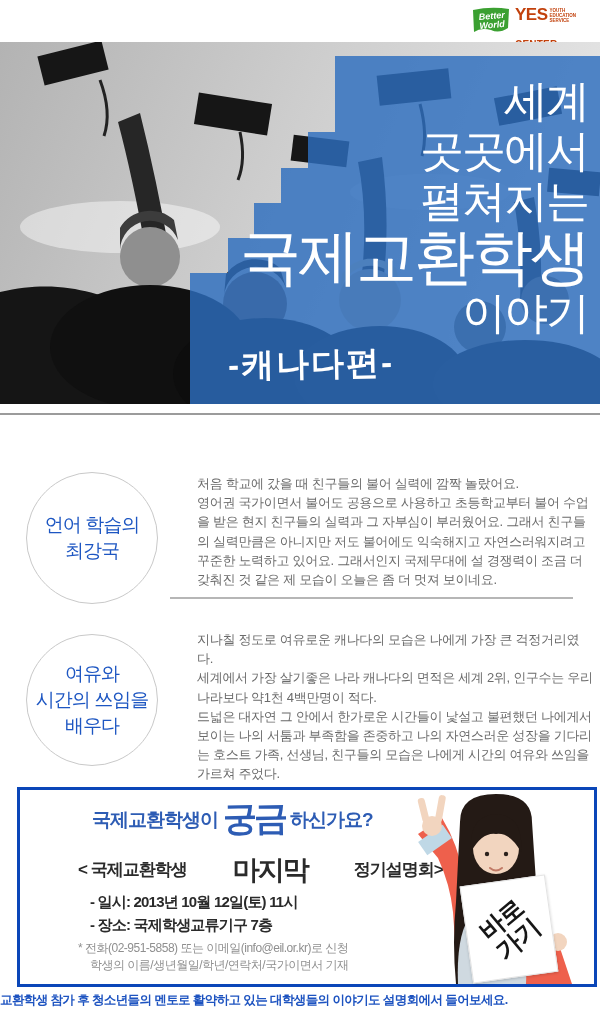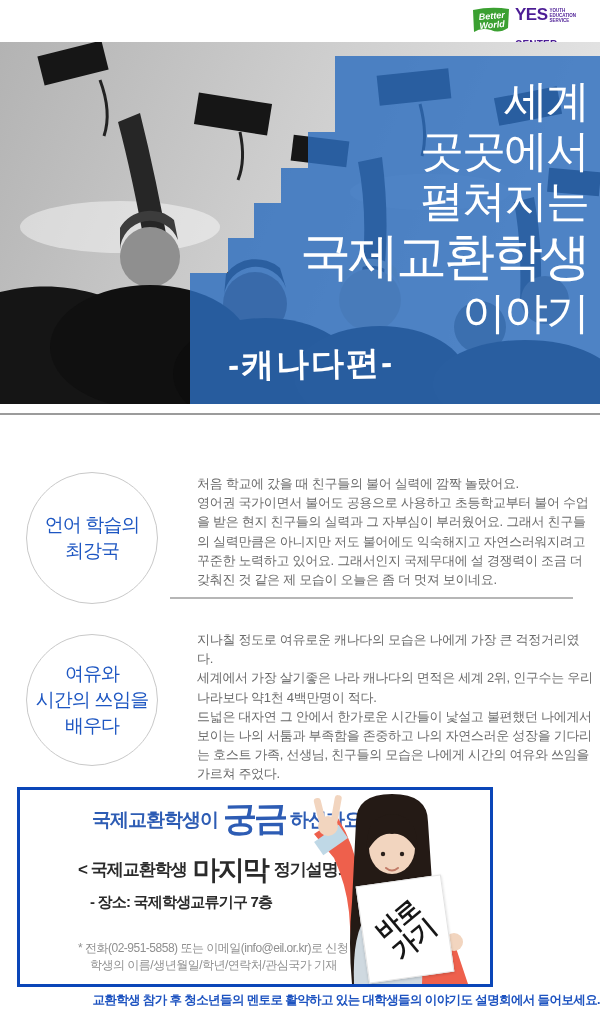--- a/index.html
+++ b/index.html
@@ -4,70 +4,70 @@
 <style>
   * { margin:0; padding:0; box-sizing:border-box; }
   html,body { background:#ffffff; }
   body { font-family:"Liberation Sans","DejaVu Sans",sans-serif; }
   .page { position:relative; width:600px; height:1024px; margin:0 auto; background:#fff; overflow:hidden; }
 
   
   .header { position:absolute; top:0; left:0; width:600px; height:42px; background:#fff; }
   .bw-logo { position:absolute; left:471px; top:6px; width:40px; height:30px; cursor:pointer; }
   .bw-logo text { font-family:"Liberation Sans",sans-serif; font-weight:bold; font-style:italic; font-size:9px; fill:#fff; }
-  .yes-logo { position:absolute; left:515px; top:6px; width:78px; cursor:pointer; color:#4c1d95; line-height:1; }
+  .yes-logo { position:absolute; left:515px; top:6px; width:78px; cursor:pointer; color:#c2410c; line-height:1; }
   .yes-top { display:flex; align-items:flex-start; }
   .yes-word { font-size:17px; font-weight:bold; letter-spacing:-0.5px; }
   .yes-tagline { white-space:pre-line; font-size:4.5px; font-weight:bold; margin-left:2px; margin-top:2px; line-height:1.15; }
   .yes-center-word { font-size:10px; font-weight:bold; letter-spacing:0.2px; margin-top:16px; }
 
   
   .hero { position:absolute; top:42px; left:0; width:600px; height:362px; overflow:hidden; }
   .hero-photo { position:absolute; inset:0; width:600px; height:362px; }
   .hero-overlay { position:absolute; inset:0; background:rgba(45,110,190,0.82);
     clip-path:polygon(600px 14px,600px 362px,190px 362px,190px 231px,228px 231px,228px 196px,254px 196px,254px 161px,281px 161px,281px 126px,308px 126px,308px 90px,335px 90px,335px 14px); }
   .hero-text { position:absolute; top:34px; right:12px; text-align:right; color:#fff; font-weight:normal; letter-spacing:-2px; }
   .ht-sm { font-size:44px; line-height:50px; }
-  .ht-big { font-size:51px; line-height:62px; letter-spacing:-3px; }
+  .ht-big { font-size:61px; line-height:62px; letter-spacing:-3px; }
   .hero-edition { position:absolute; left:228px; top:300px; color:#fff; font-weight:bold; font-size:33px; letter-spacing:2px; transform:rotate(-1deg); }
 
   .rule1 { position:absolute; top:413px; left:0; width:600px; height:2px; background:#9b9b9b; }
 
   
   .badge { position:absolute; width:132px; height:132px; border:1px solid #c9c9c9; border-radius:50%; background:#fff;
     display:flex; align-items:center; justify-content:center; text-align:center;
     color:#1d56c2; font-weight:normal; font-size:19px; line-height:26px; white-space:pre-line; letter-spacing:-1px; }
   .badge1 { left:26px; top:472px; }
   .badge2 { left:26px; top:634px; }
   .para { position:absolute; left:197px; width:398px; color:#6b6b6b; font-size:13px; line-height:19.2px;
     letter-spacing:-0.3px; white-space:pre-line; word-break:break-all; }
   .para1 { top:474px; }
   .para2 { top:630px; }
   .rule2 { position:absolute; top:597px; left:170px; width:403px; height:2px; background:#b6b6b6; }
 
   
-  .promo { position:absolute; left:17px; top:787px; width:476px; height:200px; background:#fff; border:3px solid #0a46b8; }
+  .promo { position:absolute; left:17px; top:787px; width:580px; height:200px; background:#fff; border:3px solid #0a46b8; }
   .promo-heading { position:absolute; left:72px; top:10px; display:flex; align-items:flex-end; color:#2d5cb4; font-weight:bold; }
   .ph-sm { font-size:19px; line-height:26px; letter-spacing:-1px; padding-bottom:3px; }
   .ph-em { font-size:34px; line-height:36px; letter-spacing:-3px; margin:0 5px; transform:rotate(-1deg); }
-  .promo-seminar { position:absolute; left:58px; top:66px; display:flex; align-items:flex-end; color:#2a2a2a; font-weight:bold; }
+  .promo-seminar { position:absolute; left:58px; top:66px; display:flex; align-items:flex-end; color:#2a2a2a; font-weight:bold;gap:40px; }
   .ps-sm { font-size:17px; line-height:24px; letter-spacing:-1px; padding-bottom:2px; }
   .ps-em { font-size:27px; line-height:28px; letter-spacing:-2px; margin:0 6px; }
   .promo-details { position:absolute; left:70px; top:100px; list-style:none; color:#2a2a2a; font-weight:bold; font-size:15px; line-height:23px; letter-spacing:-0.8px; }
   .promo-note { position:absolute; left:58px; top:150px; color:#8f8f8f; font-size:12px; line-height:17px; letter-spacing:-0.5px; }
   .promo-note .nl2 { margin-left:12px; }
   .promo-model { position:absolute; right:0; bottom:0; width:196px; height:192px; }
   .go-card { position:absolute; right:42px; bottom:6px; width:86px; height:98px; background:#fff; border:1px solid #e3e3e3;
     transform:rotate(-8deg); display:flex; align-items:center; justify-content:center; cursor:pointer;
     box-shadow:0 1px 3px rgba(0,0,0,0.18); }
   .go-card span { display:block; transform:rotate(-32deg); white-space:pre-line; text-align:center;
     font-size:25px; line-height:26px; font-weight:bold; color:#161616; letter-spacing:-1px; }
 
   
-  .footer { position:absolute; top:992px; left:0; width:600px; text-align:right;
+  .footer { position:absolute; top:992px; left:0; width:600px; text-align:left;
     color:#1d53c0; font-weight:bold; font-size:12.5px; letter-spacing:-0.6px; }
 </style>
 </head>
 <body>
 
 <div class="page">
 
   <div class="header">
     <svg class="bw-logo" viewBox="0 0 40 30">
       <path d="M2,4 Q20,0 38,3 L37,22 Q28,28 20,24 Q10,21 3,26 Z" fill="#3ba031"></path>
@@ -163,25 +163,26 @@
       <span class="ph-sm">국제교환학생이</span>
       <span class="ph-em">궁금</span>
       <span class="ph-sm">하신가요?</span>
     </div>
     <div class="promo-seminar">
       <span class="ps-sm">&lt; 국제교환학생</span>
       <span class="ps-em">마지막</span>
       <span class="ps-sm">정기설명회&gt;</span>
     </div>
     <ul class="promo-details">
+      <li>- 일시: 2013년 10월 12일(토) 11시</li>
       <li>- 장소: 국제학생교류기구 7층</li>
     </ul>
     <div class="promo-note">
       <div class="nl1">* 전화(02-951-5858) 또는 이메일(info@eil.or.kr)로 신청</div>
-      <div class="nl2">학생의 이름/생년월일/학년/연락처/관심국가 기재</div>
+      <div class="nl2">학생의 이름/생년월일/학년/연락처/국가이면서 기재</div>
     </div>
 
     <svg class="promo-model" viewBox="0 0 196 192">
 
       <path d="M60,192 L55,120 Q52,92 40,66 L20,42 L44,26 Q60,52 66,86 Q72,120 76,192 Z" fill="#ee604c"></path>
       <rect x="22" y="40" width="30" height="16" fill="#bfd8e6" transform="rotate(-35 37 48)"></rect>
 
       <g fill="#f2d5bf">
         <circle cx="34" cy="34" r="10"></circle>
         <rect x="22" y="6" width="7" height="25" rx="3" transform="rotate(-14 25 18)"></rect>

